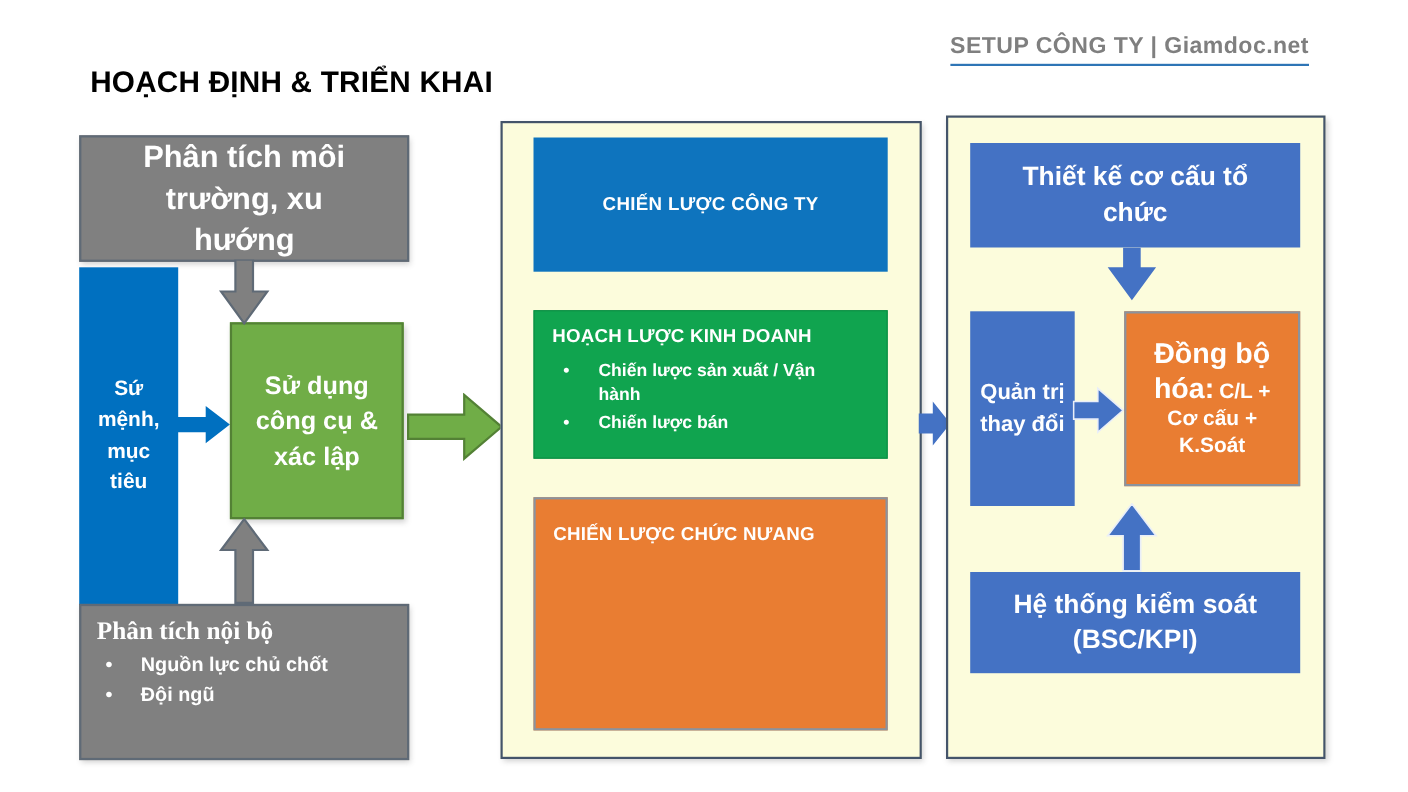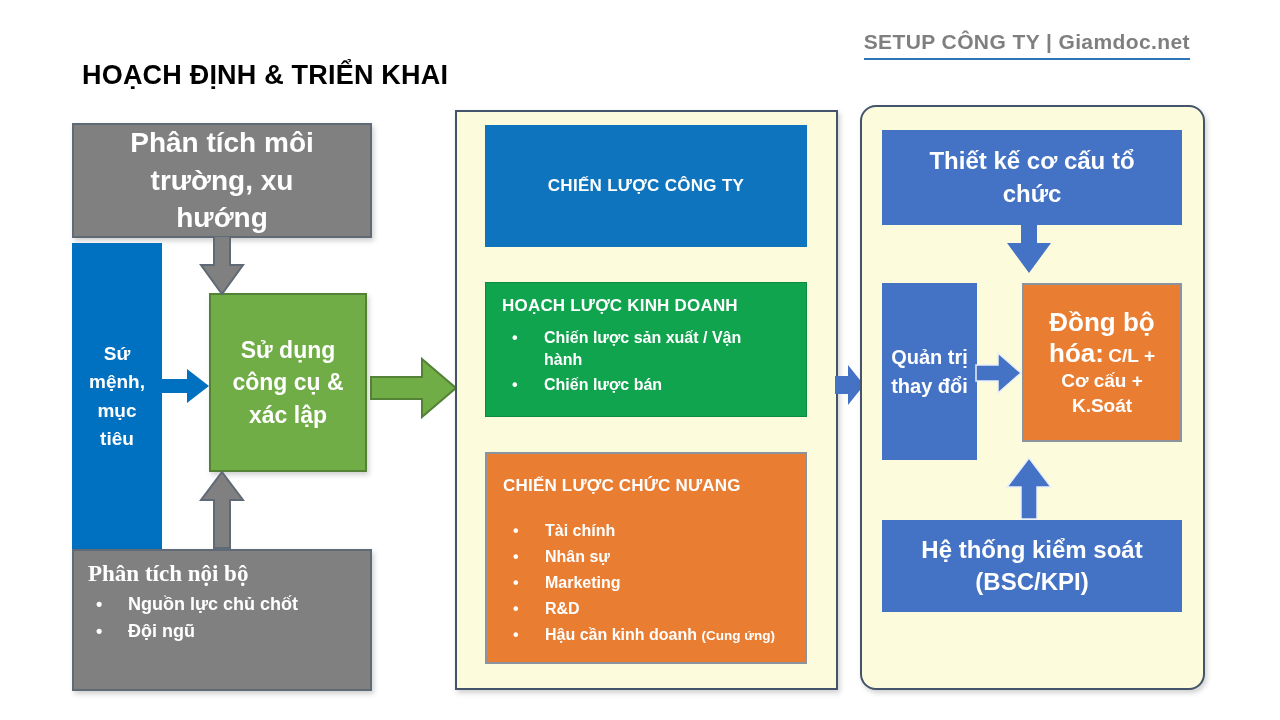--- a/index.html
+++ b/index.html
@@ -46,21 +46,21 @@
     border:1px solid var(--mid-green-border,#0c8c43);padding:13px 16px;}
   .functional-box{left:28px;top:340px;width:322px;height:212px;background:var(--orange,#e97d32);
     border:2px solid var(--orange-border,#8a939e);padding:22px 16px;}
   .strat-title{font-size:17px;letter-spacing:.2px;}
   .business-box ul{margin-top:11px;}
   .business-box li{font-size:16px;line-height:1.35;max-width:222px;margin-bottom:4px;}
   .functional-box ul{margin-top:22px;}
   .functional-box li{font-size:16px;line-height:1.62;}
   .suffix{font-size:13.5px;}
   
-  .right-panel{left:860px;top:105px;width:345px;height:585px;border-radius:16px;}
+  .right-panel{left:860px;top:105px;width:345px;height:585px;}
   .design-box{left:20px;top:23px;width:300px;height:95px;background:var(--rblue,#4472c4);
     font-size:24px;line-height:1.35;padding:0 34px;}
   .change-box{left:20px;top:176px;width:95px;height:177px;background:var(--rblue,#4472c4);
     font-size:20px;line-height:1.45;padding:0 6px;}
   .sync-box{left:160px;top:176px;width:160px;height:159px;background:var(--orange,#e97d32);
     border:2px solid var(--orange-border,#8a939e);padding:6px 10px;flex-direction:column;}
   .sync-lead{font-size:26px;line-height:1.2;}
   .sync-rest{font-size:19px;line-height:1.3;}
   .control-box{left:20px;top:413px;width:300px;height:92px;background:var(--rblue,#4472c4);
     font-size:24px;line-height:1.35;padding:0 14px;}
@@ -121,27 +121,20 @@
     <div class="box business-box">
       <div class="strat-title">HOẠCH LƯỢC KINH DOANH</div>
       <ul class="bullets">
         <li>Chiến lược sản xuất / Vận hành</li>
         <li>Chiến lược bán</li>
       </ul>
     </div>
 
     <div class="box functional-box">
       <div class="strat-title">CHIẾN LƯỢC CHỨC NƯANG</div>
-      <ul class="bullets">
-        <li>Tài chính</li>
-        <li>Nhân sự</li>
-        <li>Marketing</li>
-        <li>R&amp;D</li>
-        <li><span>Hậu cần kinh doanh</span> <span class="suffix">(Cung ứng)</span></li>
-      </ul>
     </div>
   </div>
 
   <svg class="arrow arrow-rblue" style="left:835px;top:363px" width="30" height="44" viewBox="0 0 30 44">
     <polygon points="0,13 13,13 13,2 29,22 13,42 13,31 0,31"></polygon>
   </svg>
 
   <div class="panel shadow right-panel">
     <div class="box center-flex design-box">
       <span>Thiết kế cơ cấu tổ chức</span>

